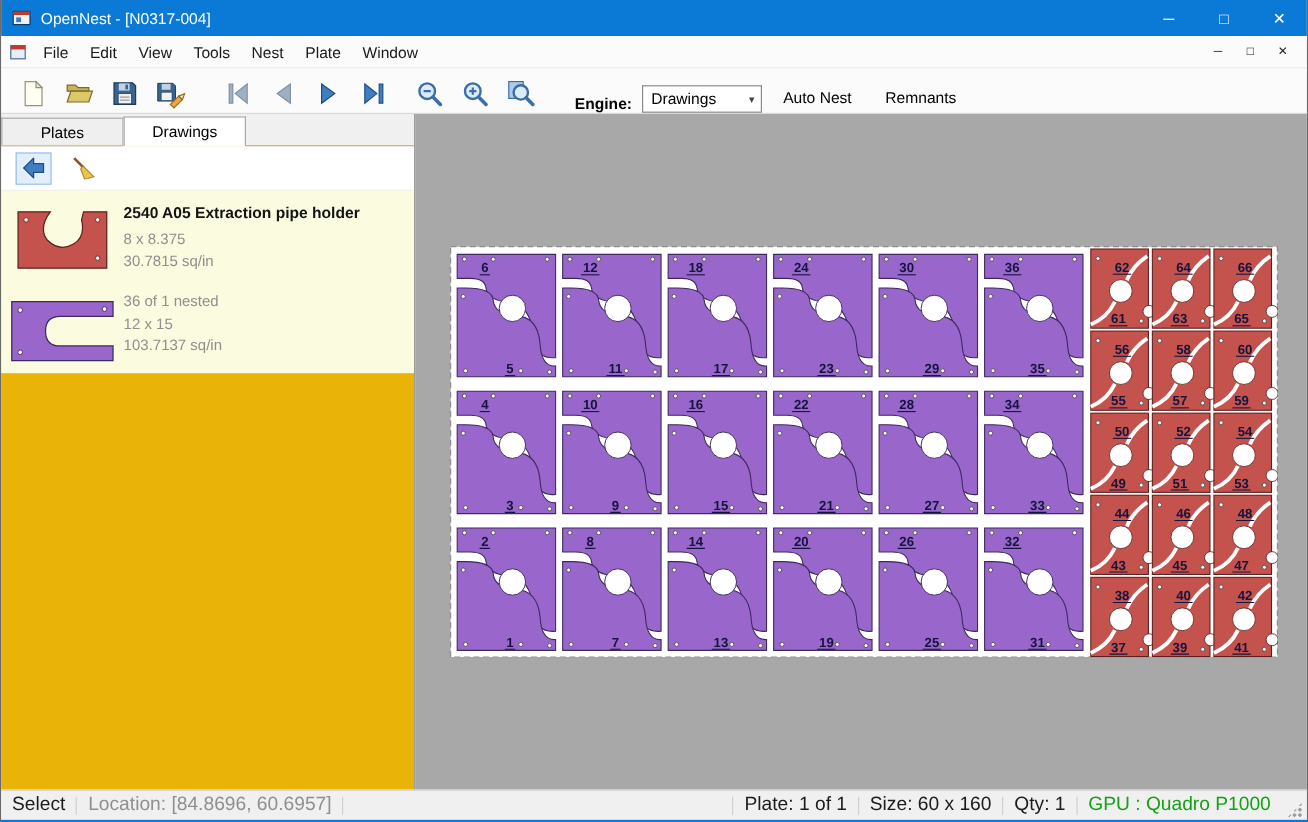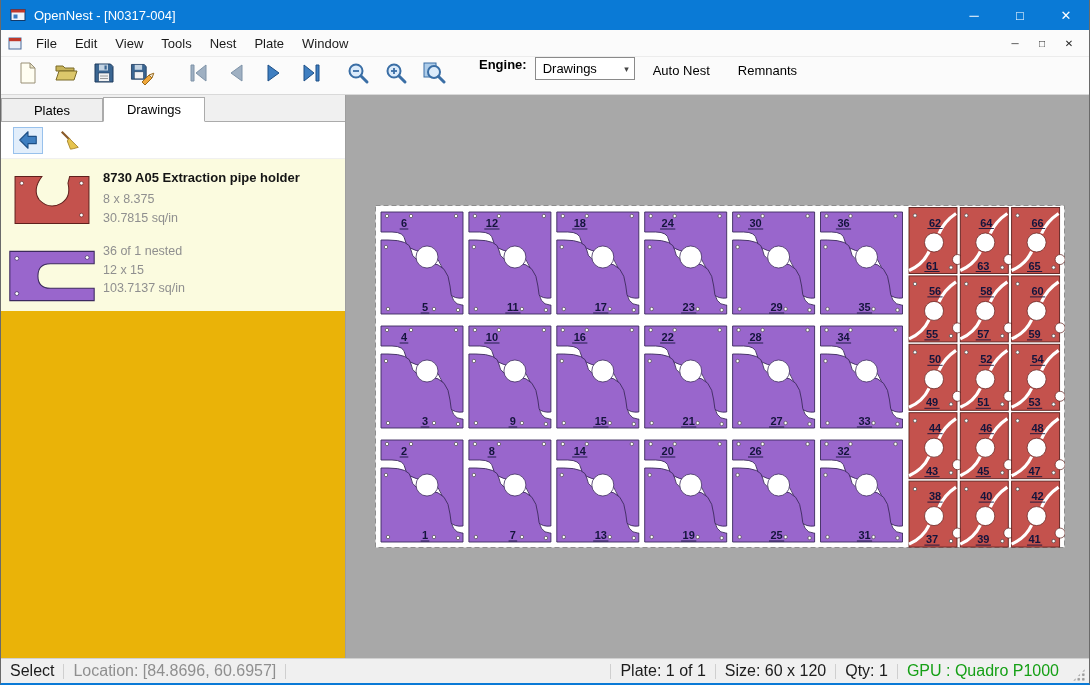--- a/index.html
+++ b/index.html
@@ -9,21 +9,21 @@
   .titlebar{height:30px;background:#0a7ad6;display:flex;align-items:center;color:#fff;font-size:13px}
   .app-icon{margin:0 8px 0 9px;display:flex;align-items:center}
   .win-controls{margin-left:auto;display:flex;height:100%}
   .winbtn{width:46px;display:flex;align-items:center;justify-content:center;font-size:13px;cursor:default}
   .menubar{height:27px;background:#fbfbfb;display:flex;align-items:center;font-size:13px;color:#1a1a1a;border-bottom:1px solid #ececec}
   .mdi-icon{margin:0 4px 0 7px;display:flex;align-items:center}
   .menu-items{display:flex}
   .menu-item{padding:4px 9px}
   .mdi-controls{margin-left:auto;display:flex;align-items:center;padding-right:8px;gap:3px}
   .mdibtn{width:24px;height:18px;display:flex;align-items:center;justify-content:center;font-size:10px;color:#222}
-  .toolbar{height:38px;background:#fbfbfb;display:flex;align-items:flex-start;border-bottom:1px solid #d9d9d9;padding-left:8px}
+  .toolbar{height:38px;background:#fbfbfb;display:flex;align-items:flex-end;border-bottom:1px solid #d9d9d9;padding-left:8px}
   .tbtn{width:38px;height:32px;display:flex;align-items:center;justify-content:center}
   .tspace{width:18px}.tspace-sm{width:8px}
   .engine-label{font-weight:bold;font-size:13px;margin:0 8px 0 26px}
   .combo{width:100px;height:23px;border:1px solid #8a8a8a;background:#fff;display:flex;align-items:center;padding:0 5px 0 7px;font-size:13px}
   .combo .arrow{margin-left:auto;font-size:9px;color:#444}
   .flatbtn{font-size:13px;padding:0 10px;margin-left:8px;height:26px;display:flex;align-items:center}
   .main{position:absolute;top:95px;left:0;right:0;bottom:25px;display:flex}
   .sidebar{width:345px;background:#eab308;border-right:1px solid #9e9e9e;display:flex;flex-direction:column}
   .tabstrip{display:flex;align-items:flex-end;background:#f0f0f0;border-bottom:1px solid #ababab;padding-top:2px}
   .tab{min-width:102px;text-align:center;font-size:13px;padding:4px 0 3px;border:1px solid #ababab;border-bottom:none;background:#efefef}
@@ -202,21 +202,21 @@
           <div class="drawing-item">
             <div class="thumb">
               <svg width="84" height="58" viewBox="0 0 100 68">
     <path d="M6,6 L38,6 Q26,22 35,34 Q47,46 61,38 Q73,31 69,14 L71,6 L94,6 L94,62 L6,62 Z" fill="#c4524d" stroke="#5e1f1c" stroke-width="1.2"></path>
     <circle cx="14" cy="14" r="2.2" fill="#fff" stroke="#5e1f1c" stroke-width="0.8"></circle>
     <circle cx="85" cy="14" r="2.2" fill="#fff" stroke="#5e1f1c" stroke-width="0.8"></circle>
     <circle cx="85" cy="52" r="2.2" fill="#fff" stroke="#5e1f1c" stroke-width="0.8"></circle>
               </svg>
             </div>
    <div class="dinfo">
-     <div class="dtitle">8730 A05 Extraction pipe holder</div>
+     <div class="dtitle">2540 A05 Extraction pipe holder</div>
      <div class="dmeta">8 x 8.375</div>
      <div class="dmeta">30.7815 sq/in</div>
    </div>
           </div>
           <div class="drawing-item">
             <div class="thumb">
               <svg width="92" height="58" viewBox="0 0 104 66">
     <path d="M4,5 L100,5 L100,19 L50,19 Q36,19 36,33 Q36,47 50,47 L100,47 L100,61 L4,61 Z" fill="#9966cc" stroke="#3c2a5e" stroke-width="1.2"></path>
     <circle cx="12" cy="13" r="2.2" fill="#fff" stroke="#3c2a5e" stroke-width="0.8"></circle>
     <circle cx="12" cy="53" r="2.2" fill="#fff" stroke="#3c2a5e" stroke-width="0.8"></circle>
@@ -723,21 +723,21 @@
 
   <div class="statusbar">
     <span class="scell">Select</span>
     <div class="ssep"></div>
     <span class="scell sloc">Location: [84.8696, 60.6957]</span>
     <div class="ssep"></div>
     <div class="sflex"></div>
     <div class="ssep"></div>
     <span class="scell">Plate: 1 of 1</span>
     <div class="ssep"></div>
-    <span class="scell">Size: 60 x 120</span>
+    <span class="scell">Size: 60 x 160</span>
     <div class="ssep"></div>
     <span class="scell">Qty: 1</span>
     <div class="ssep"></div>
     <span class="scell" style="color: rgb(22, 160, 22);">GPU : Quadro P1000</span>
     <div class="grip"></div>
   </div>
 
 </div>
 
 </body></html>

